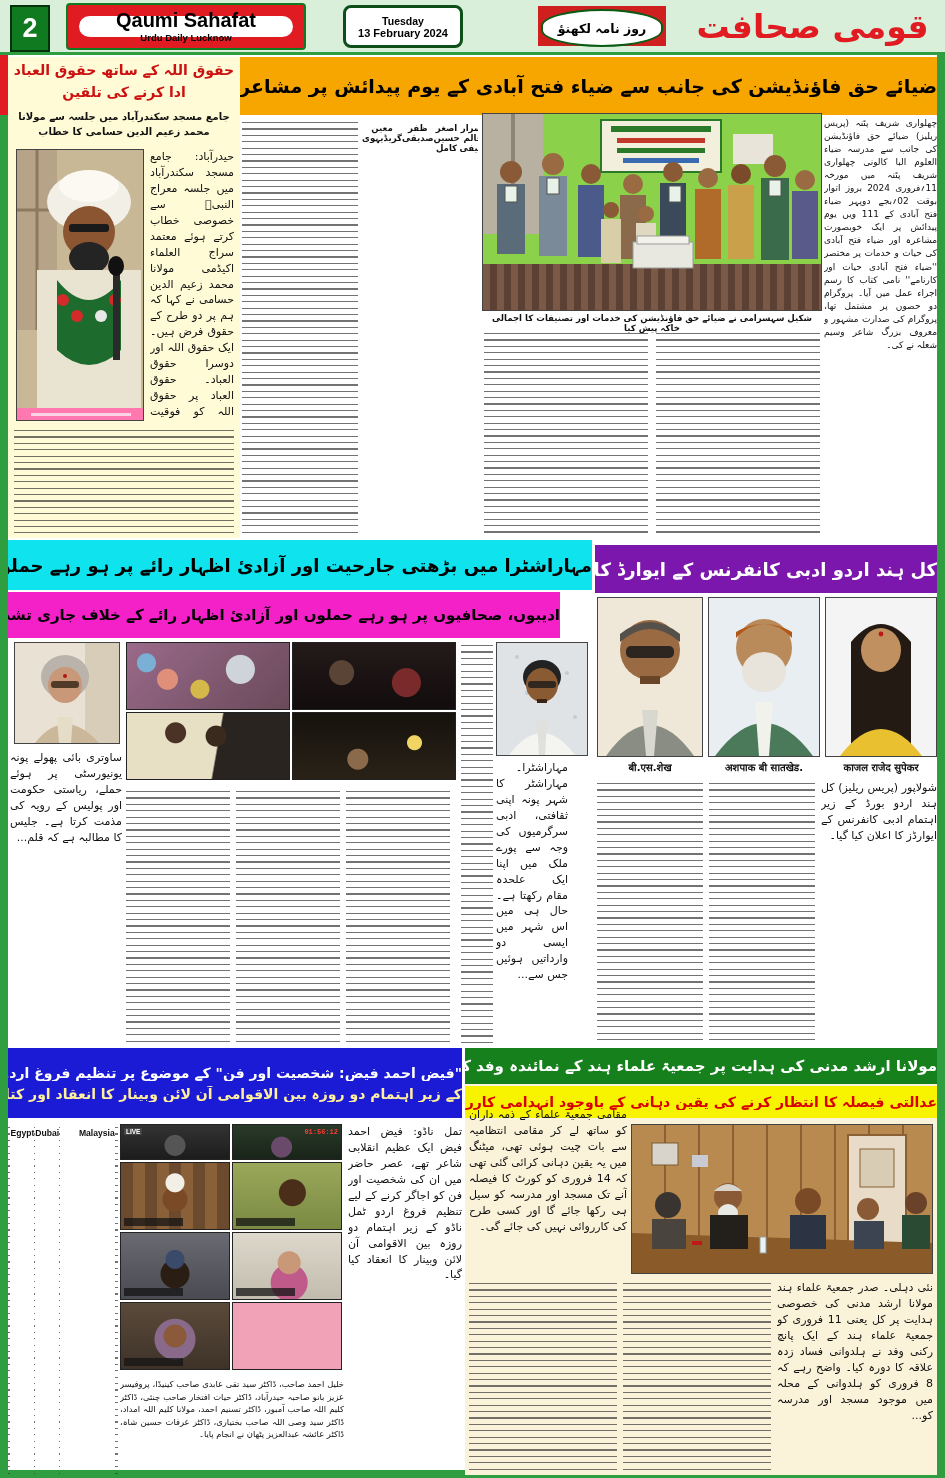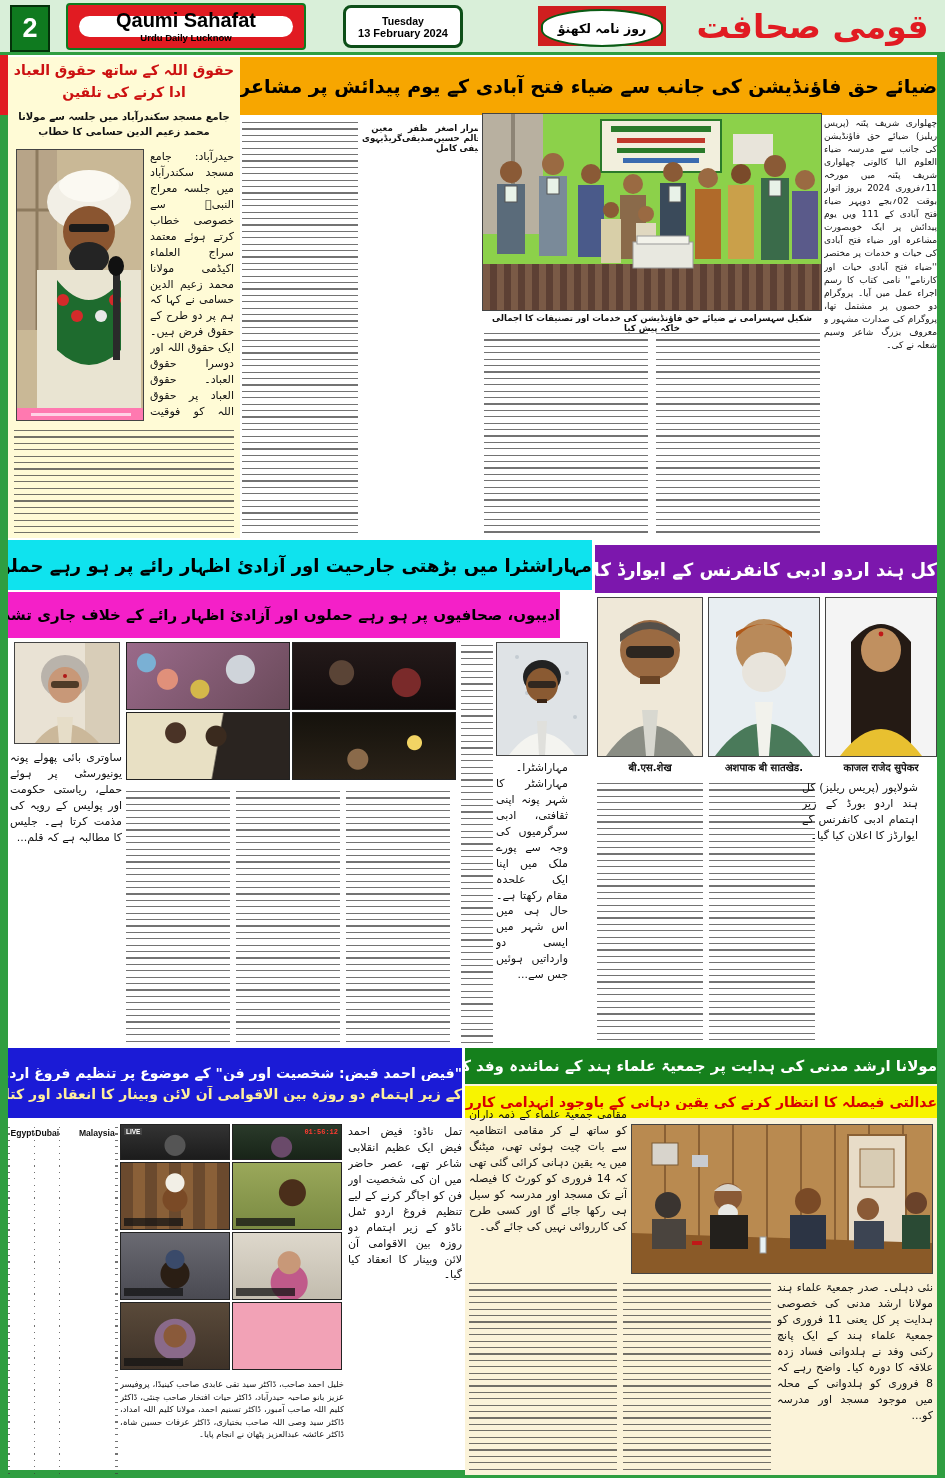--- a/index.html
+++ b/index.html
@@ -276,21 +276,21 @@
   <div class="abs cap" style="left:597px;top:760px;width:106px;font-size:10px;text-align:center;">बी.एस.शेख</div>
   <div class="abs cap" style="left:708px;top:760px;width:112px;font-size:10px;text-align:center;">अशपाक बी सातखेड.</div>
   <div class="abs cap" style="left:825px;top:760px;width:112px;font-size:10px;text-align:center;">काजल राजेद सुपेकर</div>
 
   <div class="abs col" style="left:597px;top:780px;width:106px;height:264px;">
     <div class="fill"></div>
     </div>
   <div class="abs col" style="left:709px;top:780px;width:106px;height:264px;">
     <div class="fill"></div>
     </div>
-  <div class="abs col" style="left:802px;top:780px;width:116px;height:264px;">
+  <div class="abs col" style="left:821px;top:780px;width:116px;height:264px;">
     <p class="lead urdu">شولاپور (پریس ریلیز) کل ہند اردو بورڈ کے زیر اہتمام ادبی کانفرنس کے ایوارڈز کا اعلان کیا گیا۔</p>
     <div class="fill"></div>
   </div>
 
   <div class="abs" style="left:8px;top:1048px;width:454px;height:70px;background:#1b1bd6;display:flex;flex-direction:column;align-items:center;justify-content:center;">
     <div class="urdu band-text" style="font-size:14px;color:#fff;width:100%;text-align:center;">"فیض احمد فیض: شخصیت اور فن" کے موضوع پر تنظیم فروغ اردو ٹمل ناڈو انڈیا</div>
     <div class="urdu band-text" style="font-size:14px;color:#ffef9e;width:100%;text-align:center;margin-top:5px;">کے زیر اہتمام دو روزہ بین الاقوامی آن لائن وبینار کا انعقاد اور کتاب کا اجراء</div>
   </div>
 
   <div class="abs col" style="left:8px;top:1124px;width:110px;height:351px;">

